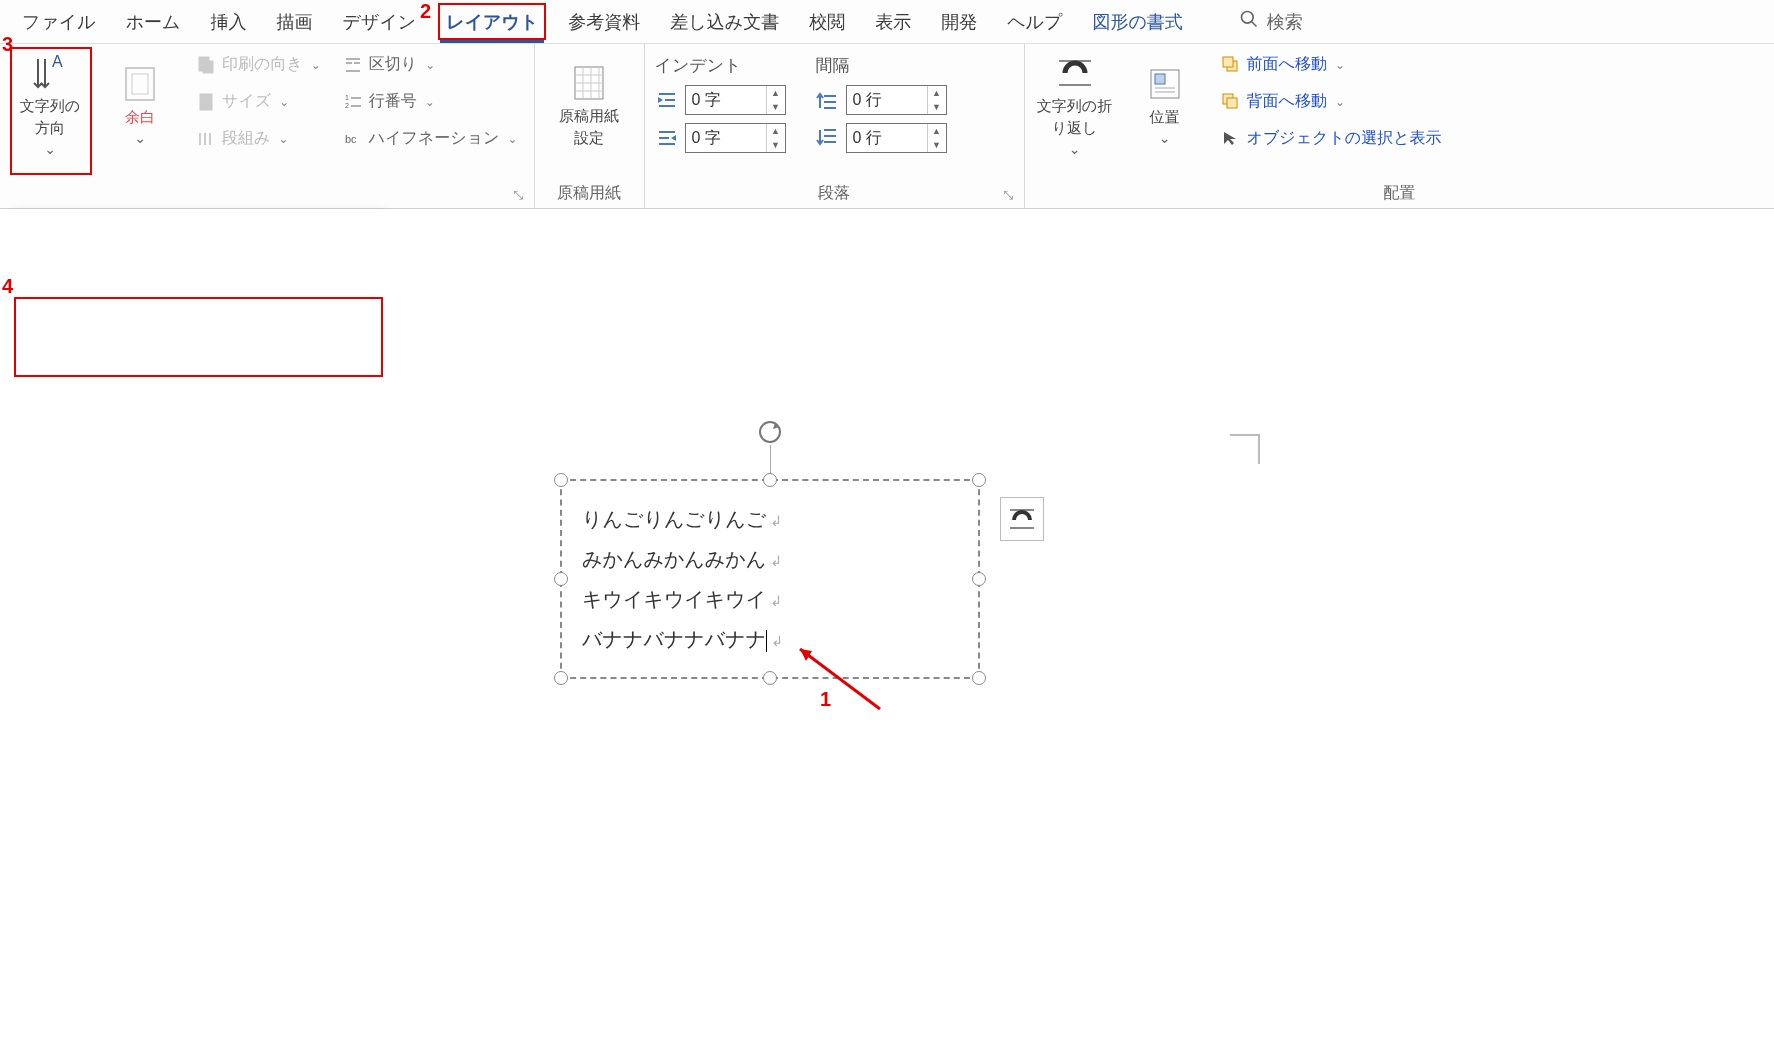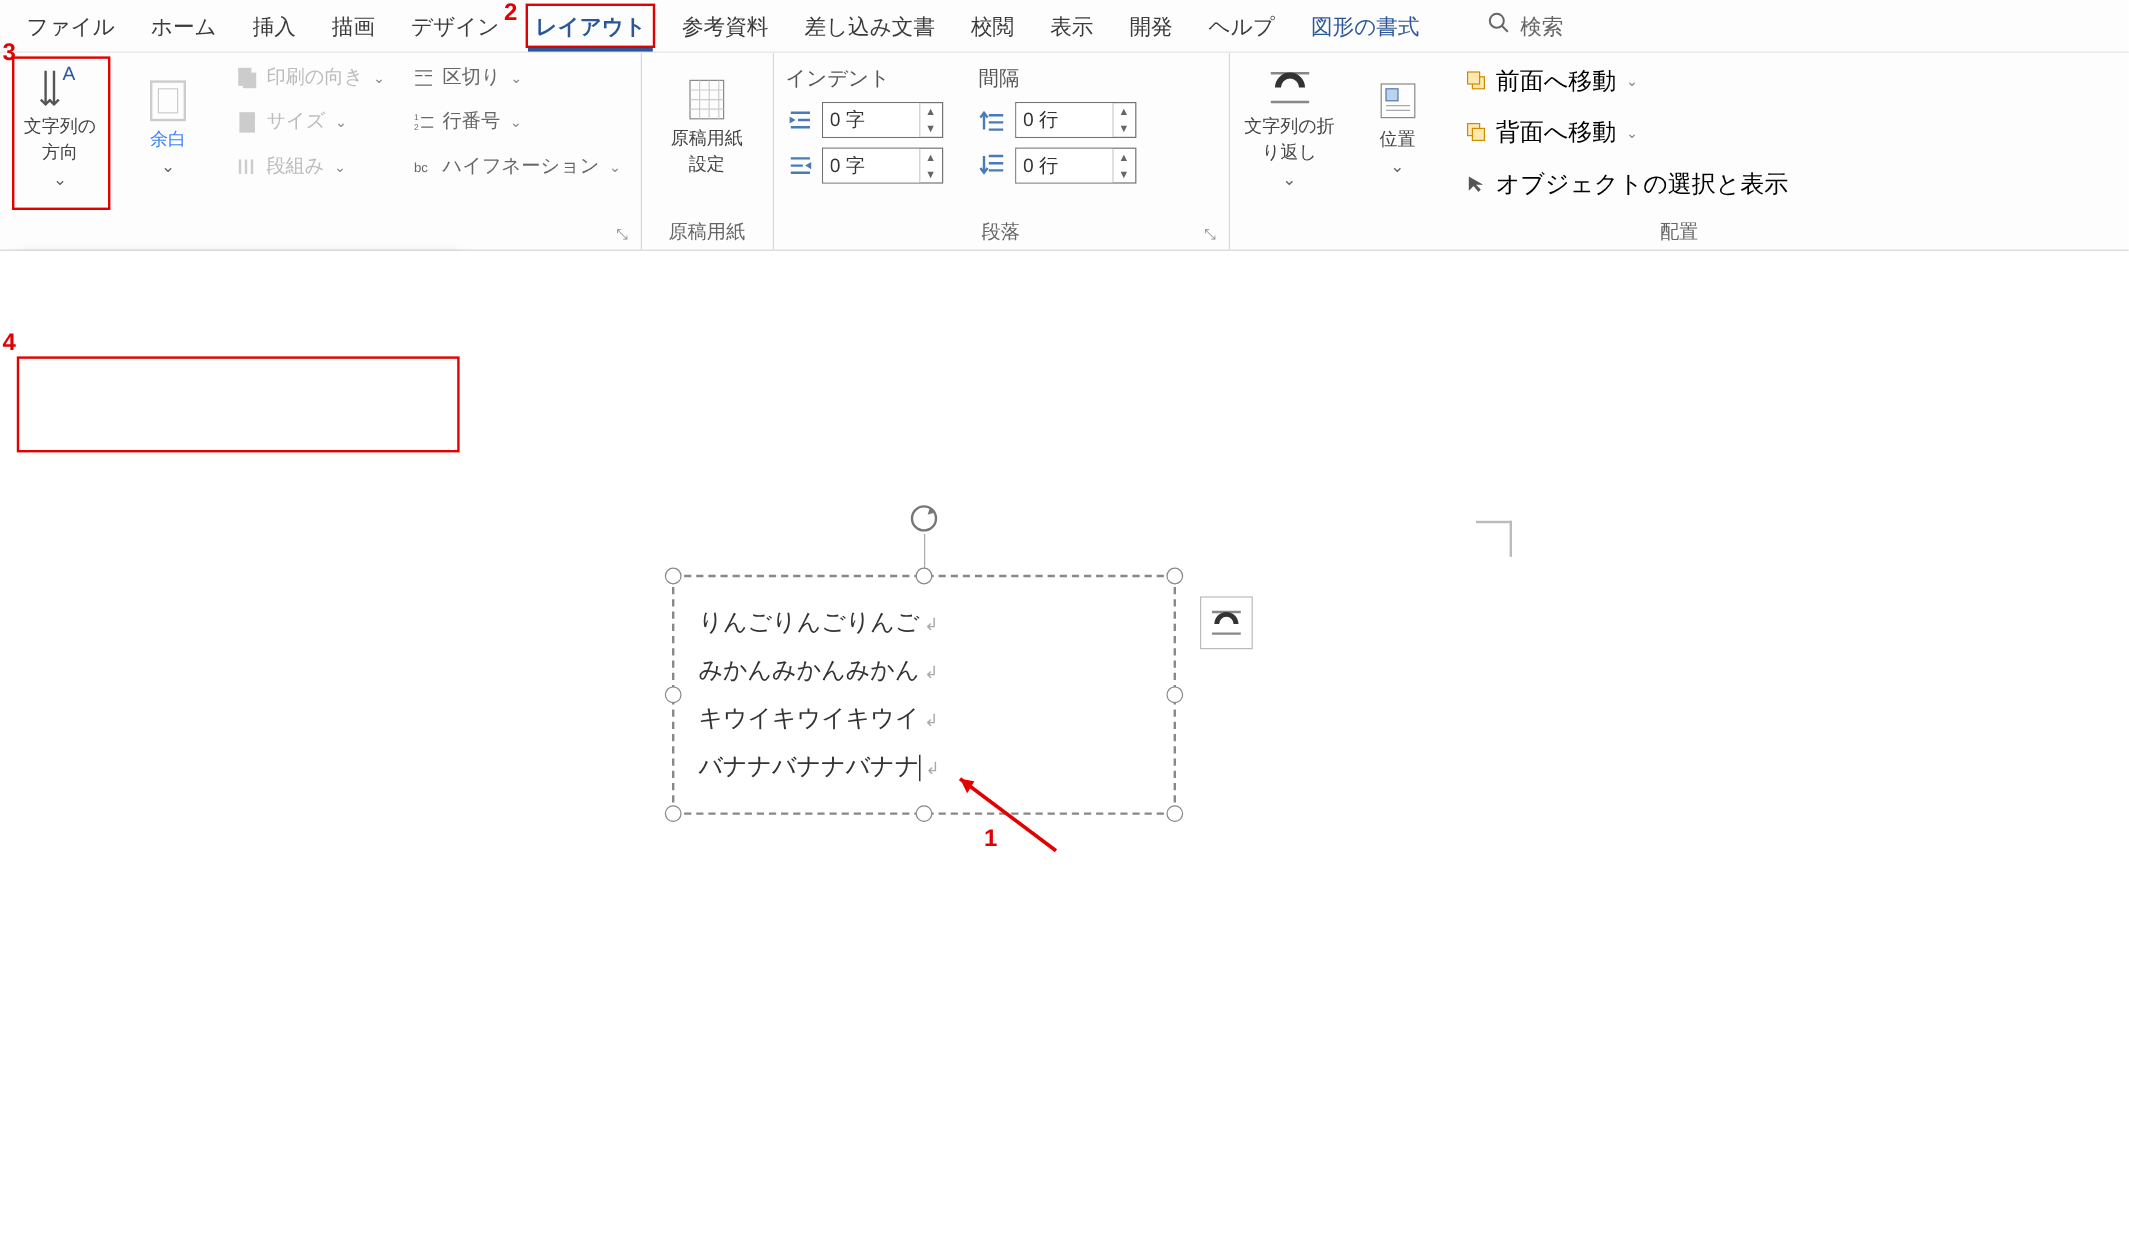--- a/index.html
+++ b/index.html
@@ -80,21 +80,21 @@
 @keyframes blink{50%{opacity:0;}}
 
 .layout-options-btn { position:absolute; width:44px; height:44px; border:1px solid #bbb; background:#fff; display:flex; align-items:center; justify-content:center; cursor:pointer;}
 
 .arrow-ann { position:absolute; }
 .arrow-ann svg { overflow:visible; }
 
 .indent-label, .spacing-label { font-size:17px; color:#555; padding:4px 0 8px 0;}
 
 
-.arrange-stack .small-btn { font-size:20px; color:#000000; }
+.arrange-stack .small-btn { font-size:16px; color:#1d4ed8; }
 .arrange-stack .ico svg rect { stroke:#d08a00; fill:#ffe9b0; }
 
 </style>
 </head>
 <body>
 
 <div class="app">
 
   <div class="menubar">
     <div class="menu-item">ファイル</div>
@@ -131,21 +131,21 @@
                 <text x="22" y="14" font-size="16" fill="#2b579a">A</text>
             <line x1="8" y1="6" x2="8" y2="34" stroke="#555" stroke-width="2"></line>
                 <polyline points="4,30 8,34 12,30" fill="none" stroke="#555" stroke-width="2"></polyline>
             <line x1="15" y1="6" x2="15" y2="34" stroke="#555" stroke-width="2"></line>
                 <polyline points="11,30 15,34 19,30" fill="none" stroke="#555" stroke-width="2"></polyline>
             </svg>
           </span>
           <span>文字列の</span>
           <span>方向</span>
         </div>
-        <div class="big-btn dropdown" style="color:#3b82f6;">
+        <div class="big-btn dropdown" style="color:#ef4444;">
           <span class="ico">
             <svg viewBox="0 0 40 40">
                 <rect x="6" y="4" width="28" height="32" fill="none" stroke="#ccc" stroke-width="2"></rect>
                 <rect x="12" y="10" width="16" height="20" fill="none" stroke="#ccc"></rect>
               </svg>
           </span>
           <span>余白</span>
         </div>
         <div class="stack">
           <div class="small-btn disabled dropdown">

